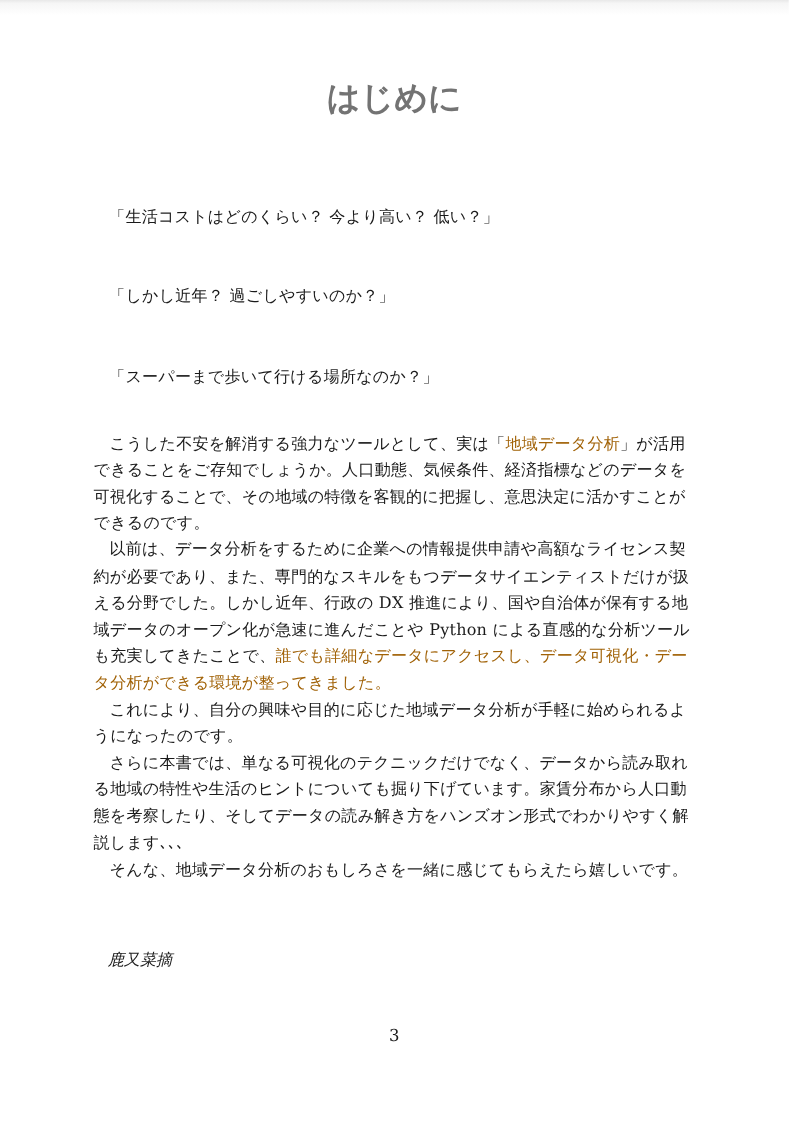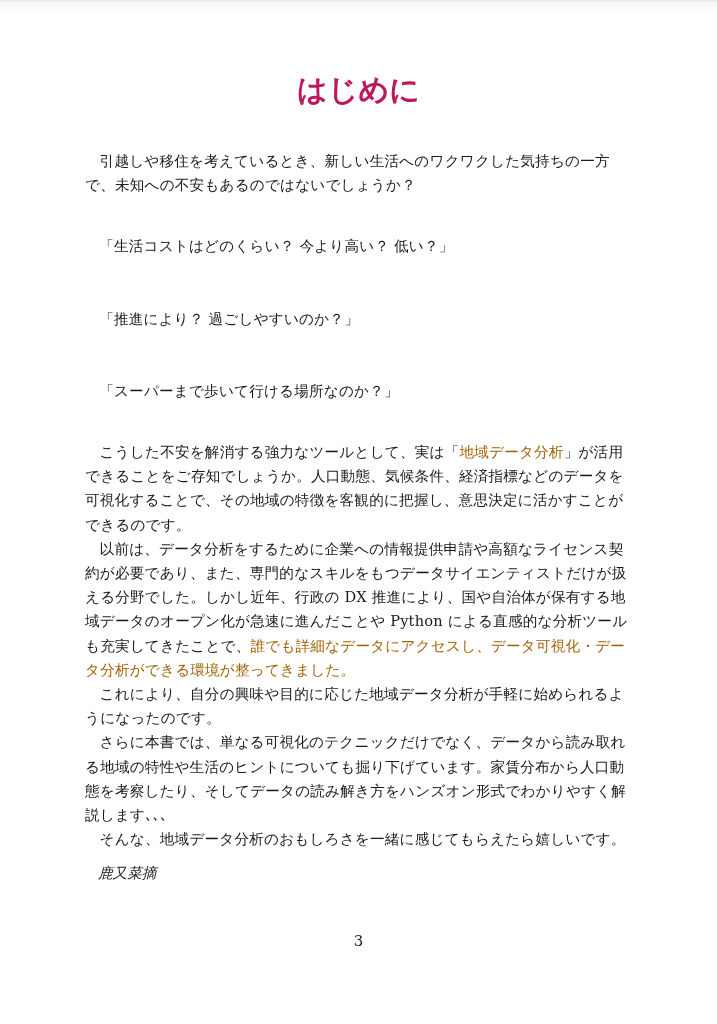--- a/index.html
+++ b/index.html
@@ -23,21 +23,21 @@
     }
     .title {
       position: absolute;
       left: 0; top: 70px;
       width: 717px;
       text-align: center;
       font-family: "DejaVu Sans", "Liberation Sans", sans-serif;
       font-weight: bold;
       font-size: 30px;
       line-height: 40px;
-      color: #be185d;
+      color: #737373;
     }
     .body-text {
       position: absolute;
       left: 85px;
       top: 149px;
       width: 548px;
       font-size: 14.6px;
       line-height: 24.2px;
       letter-spacing: 0.2px;
     }
@@ -69,25 +69,24 @@
     }
   </style>
 </head>
 <body>
 
 <div class="page-top-shadow"></div>
 
 <h1 class="title" style="margin:0;">はじめに</h1>
 
 <div class="body-text">
-  <p class="para">引越しや移住を考えているとき、新しい生活へのワクワクした気持ちの一方で、未知への不安もあるのではないでしょうか？</p>
   <div class="gap"></div>
   <p class="quote">「生活コストはどのくらい？ 今より高い？ 低い？」</p>
   <div class="gap"></div>
-  <p class="quote">「推進により？ 過ごしやすいのか？」</p>
+  <p class="quote">「しかし近年？ 過ごしやすいのか？」</p>
   <div class="gap"></div>
   <p class="quote">「スーパーまで歩いて行ける場所なのか？」</p>
   <div class="gap"></div>
   <p class="para"><span>こうした不安を解消する強力なツールとして、実は「</span><b>地域データ分析</b><span>」が活用できることをご存知でしょうか。人口動態、気候条件、経済指標などのデータを可視化することで、その地域の特徴を客観的に把握し、意思決定に活かすことができるのです。</span></p>
   <p class="para"><span>以前は、データ分析をするために企業への情報提供申請や高額なライセンス契約が必要であり、また、専門的なスキルをもつデータサイエンティストだけが扱える分野でした。しかし近年、行政の DX 推進により、国や自治体が保有する地域データのオープン化が急速に進んだことや Python による直感的な分析ツールも充実してきたことで、</span><b>誰でも詳細なデータにアクセスし、データ可視化・データ分析ができる環境が整ってきました。</b></p>
   <p class="para">これにより、自分の興味や目的に応じた地域データ分析が手軽に始められるようになったのです。</p>
   <p class="para">さらに本書では、単なる可視化のテクニックだけでなく、データから読み取れる地域の特性や生活のヒントについても掘り下げています。家賃分布から人口動態を考察したり、そしてデータの読み解き方をハンズオン形式でわかりやすく解説します､､､</p>
   <p class="para">そんな、地域データ分析のおもしろさを一緒に感じてもらえたら嬉しいです。</p>
 </div>
 

